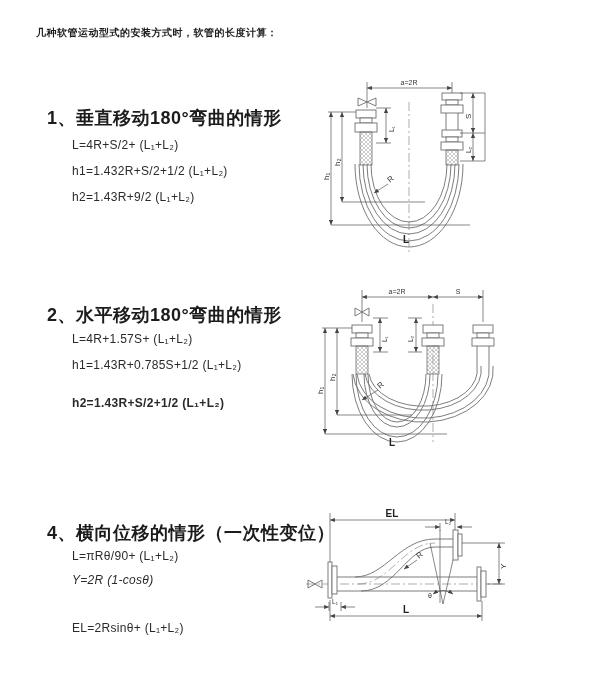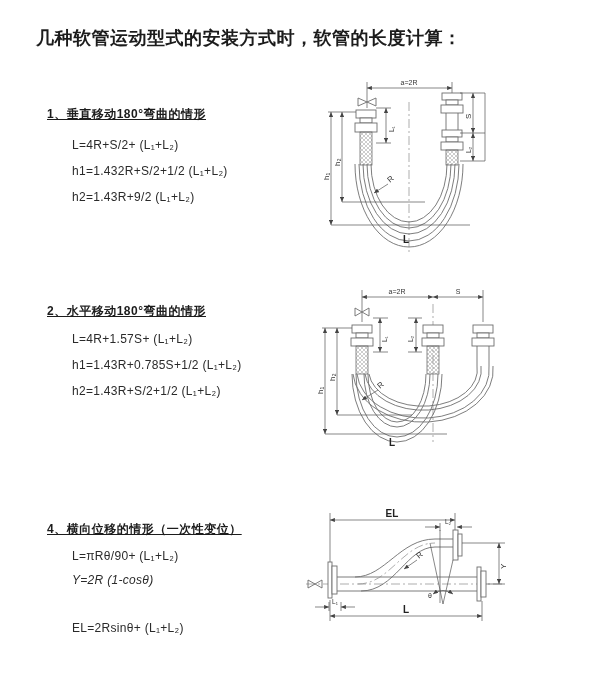--- a/index.html
+++ b/index.html
@@ -1,24 +1,24 @@
 <!DOCTYPE html>
 <html><head>
 <meta charset="utf-8">
 <style>
   html,body{margin:0;padding:0;}
   body{
     width:600px;height:675px;background:#ffffff;position:relative;
     font-family:"Liberation Sans","DejaVu Sans",sans-serif;color:#1c1c1c;overflow:hidden;
   }
   .doc-title{
-    position:absolute;left:36px;top:26px;font-size:18px;font-weight:700;letter-spacing:.5px;
+    position:absolute;left:36px;top:26px;font-size:10px;font-weight:700;letter-spacing:.5px;
   }
   .section-heading{
-    position:absolute;font-size:12px;font-weight:700;letter-spacing:.5px;white-space:nowrap;text-decoration:underline;
+    position:absolute;font-size:18px;font-weight:700;letter-spacing:.5px;white-space:nowrap;
   }
   .formula{
     position:absolute;font-size:12px;font-weight:400;color:#2a2a2a;letter-spacing:.3px;white-space:nowrap;
   }
   svg{position:absolute;}
   svg text{fill:#333;font-family:"Liberation Sans","DejaVu Sans",sans-serif;}
   .oln{stroke:#6e6e6e;stroke-width:.9;fill:none;}
   .fit{stroke:#6e6e6e;stroke-width:.9;fill:#ffffff;}
   .dim{stroke:#555;stroke-width:.7;fill:none;}
   .cl{stroke:#8a8a8a;stroke-width:.7;fill:none;stroke-dasharray:9 3 2 3;}
@@ -33,21 +33,21 @@
 <div class="doc-title">几种软管运动型式的安装方式时，软管的长度计算：</div>
 
 <div class="section-heading" style="left:47px;top:106px;">1、垂直移动180°弯曲的情形</div>
 <div class="formula" style="left:72px;top:138px;">L=4R+S/2+ (L₁+L₂)</div>
 <div class="formula" style="left:72px;top:164px;">h1=1.432R+S/2+1/2 (L₁+L₂)</div>
 <div class="formula" style="left:72px;top:190px;">h2=1.43R+9/2 (L₁+L₂)</div>
 
 <div class="section-heading" style="left:47px;top:303px;">2、水平移动180°弯曲的情形</div>
 <div class="formula" style="left:72px;top:332px;">L=4R+1.57S+ (L₁+L₂)</div>
 <div class="formula" style="left:72px;top:358px;text-align:center;">h1=1.43R+0.785S+1/2 (L₁+L₂)</div>
-<div class="formula" style="left:72px;top:384px;">h2=1.43R+S/2+1/2 (L₁+L₂)</div>
+<div class="formula" style="left:72px;top:396px;font-weight:bold;">h2=1.43R+S/2+1/2 (L₁+L₂)</div>
 
 <div class="section-heading" style="left:47px;top:521px;">4、横向位移的情形（一次性变位）</div>
 <div class="formula" style="left:72px;top:549px;">L=πRθ/90+ (L₁+L₂)</div>
 <div class="formula" style="left:72px;top:573px;font-style:italic;">Y=2R (1-cosθ)</div>
 <div class="formula" style="left:72px;top:597px;margin-top:24px;">EL=2Rsinθ+ (L₁+L₂)</div>
 
 <svg style="left:310px;top:62px;" width="285" height="196" viewBox="0 0 285 196">
   <defs>
     <pattern id="hp1" width="4" height="4" patternUnits="userSpaceOnUse">
       <path d="M0,4 L4,0 M0,0 L4,4" stroke="#9a9a9a" stroke-width="0.5"></path>

